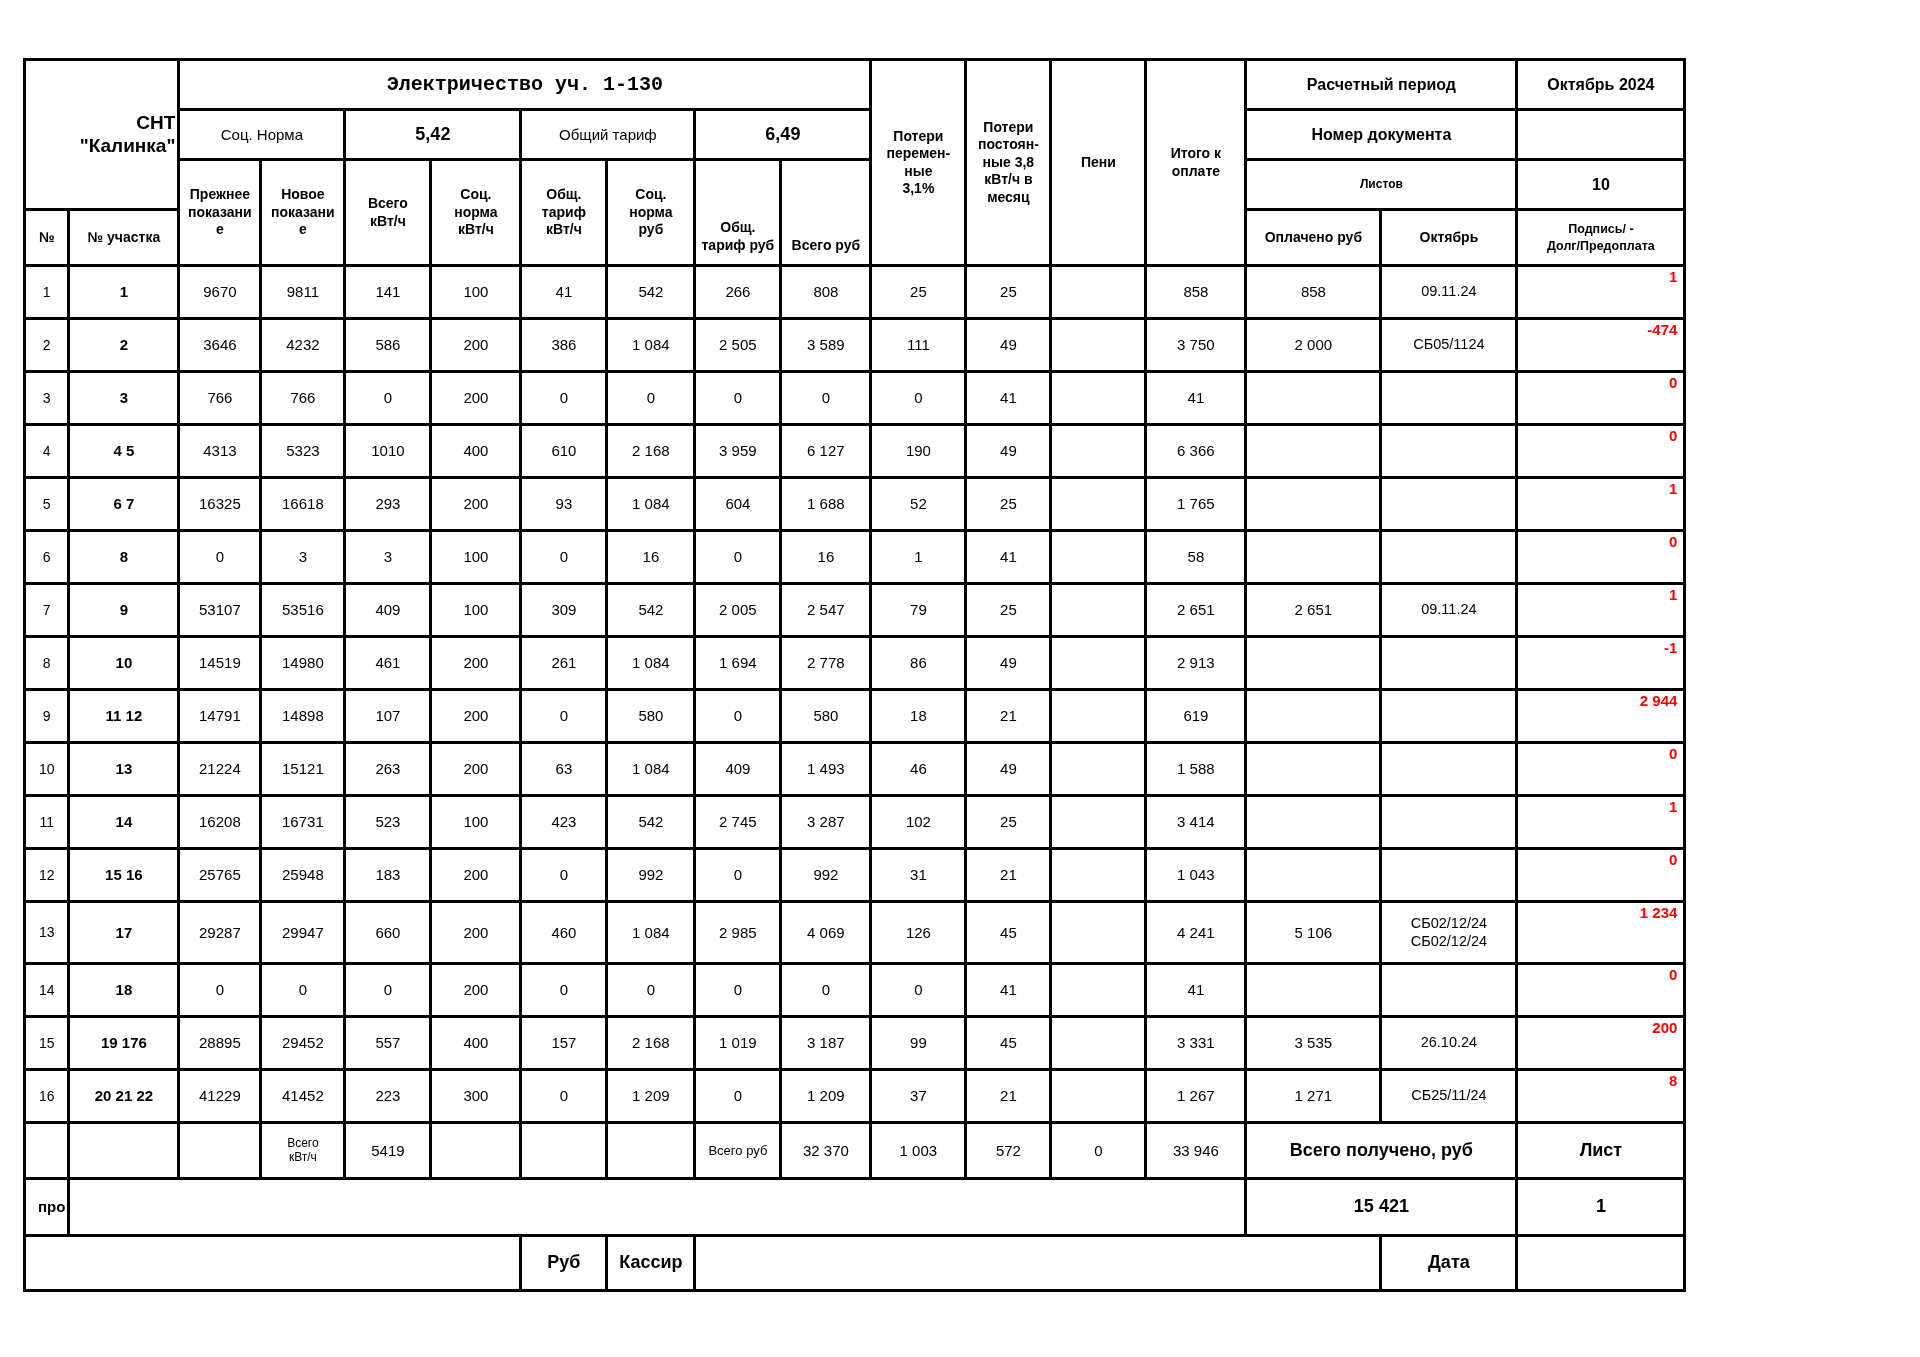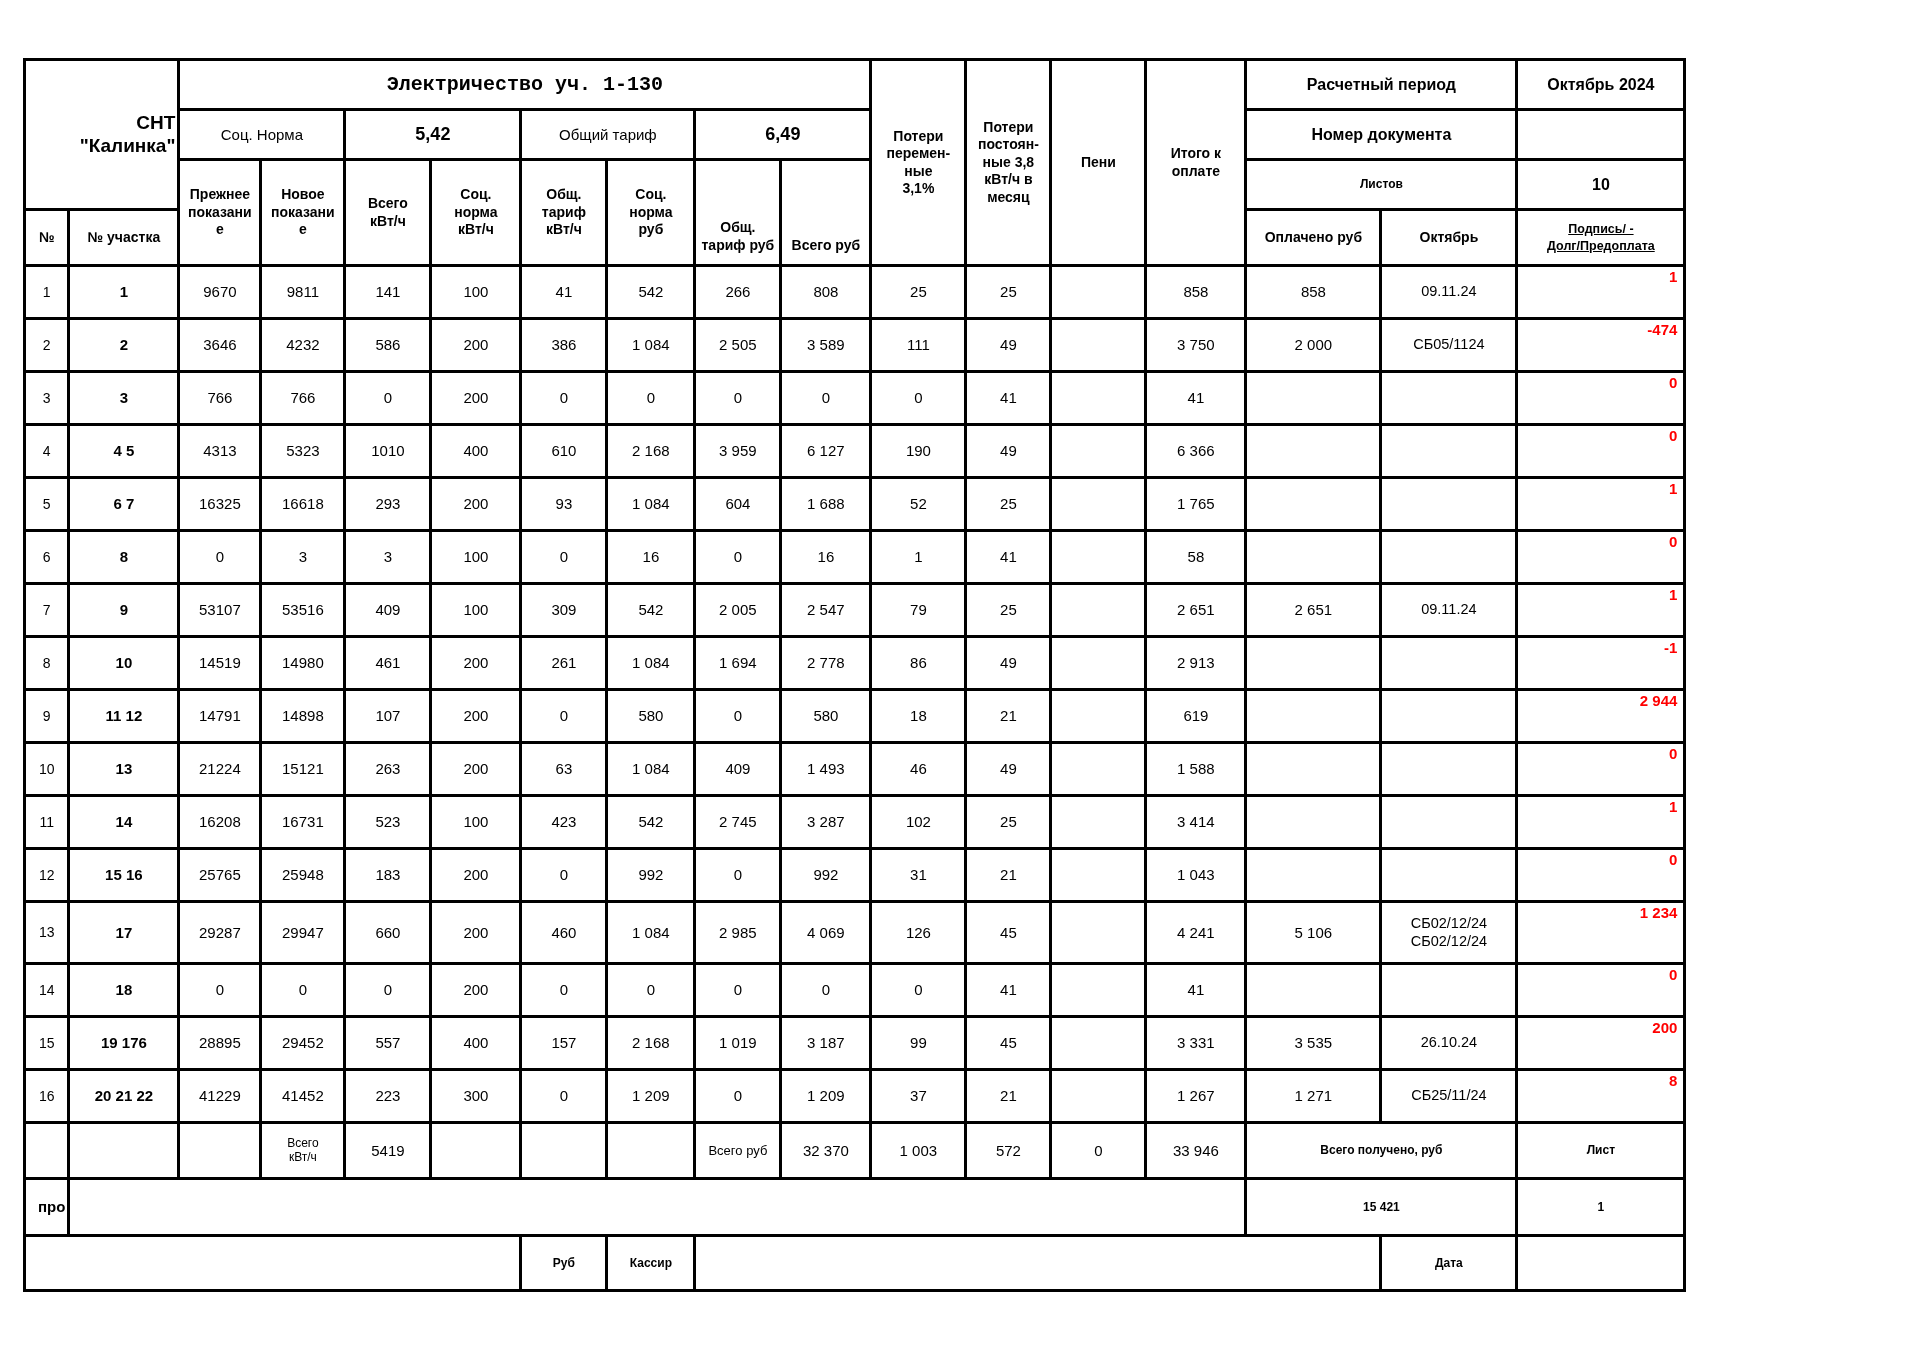--- a/index.html
+++ b/index.html
@@ -8,29 +8,29 @@
   table{border-collapse:collapse;table-layout:fixed;border:3px solid #000;}
   td{border:3px solid #000;text-align:center;vertical-align:middle;font-size:15px;padding:1px 2px;overflow:hidden;line-height:1.2;}
   .hr1{height:50px}.hr2{height:50px}.hr3{height:50px}.hr4{height:56px}
   .dr{height:53px}.dr13{height:62px}
   .frA{height:56px}.frB{height:57px}.frC{height:55px}
   .org{font-weight:bold;font-size:19px;white-space:pre-line;text-align:right;}
   .title{font-weight:bold;font-size:20px;font-family:Liberation Mono, monospace;}
   .hcell{font-weight:bold;font-size:14px;white-space:pre-line;line-height:1.25;}
   .tlabel{font-size:15px;}
   .tvalue{font-weight:bold;font-size:18px;}
-  .podpis{font-size:12.5px;line-height:1.3;text-decoration:underline;}
+  .podpis{font-size:12.5px;line-height:1.3;}
   .low{vertical-align:bottom;padding-bottom:10px;}
   .c-num{font-size:14px;}
   .c-uch{font-weight:bold;}
   .c-date{white-space:pre-line;font-size:14.5px;}
   .c-red{color:#ff0000;font-weight:bold;text-align:right;vertical-align:top;padding:1px 6px 0 0;}
   .small-label{font-size:12px;line-height:1.15;white-space:pre-line;}
   .small-label2{font-size:13px;}
-  .bold16{font-weight:bold;font-size:12px;}
+  .bold16{font-weight:bold;font-size:18px;}
   .pro-cell{text-align:left;font-weight:bold;white-space:nowrap;overflow:hidden;padding-left:12px;}
 </style>
 </head>
 <body>
 
 <div class="sheet">
 <table>
   <colgroup>
     <col style="width:38px">
         <col style="width:110px">

